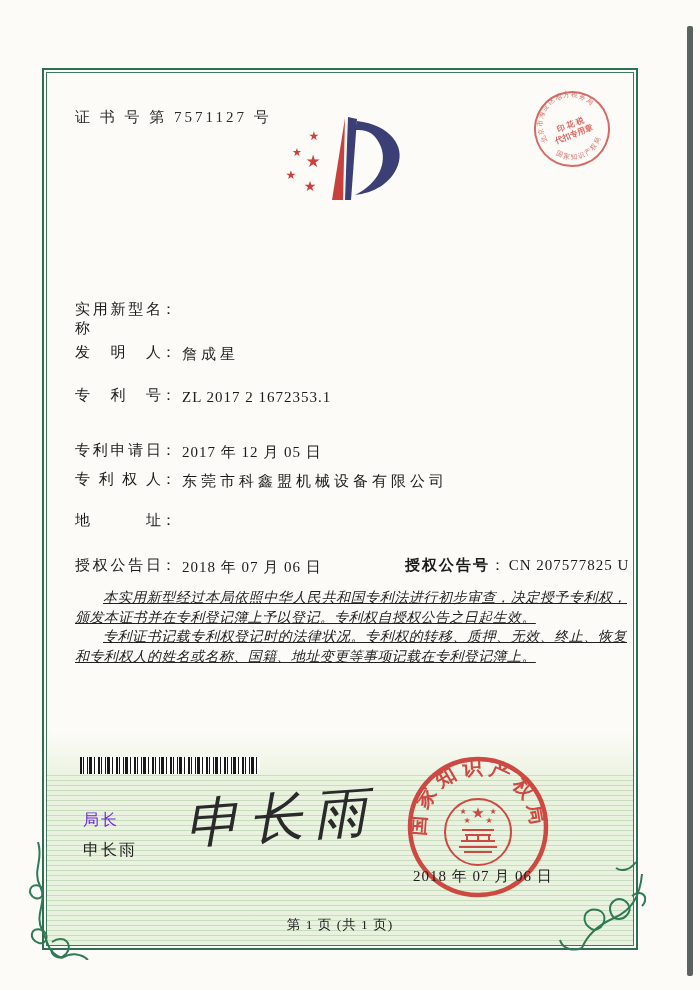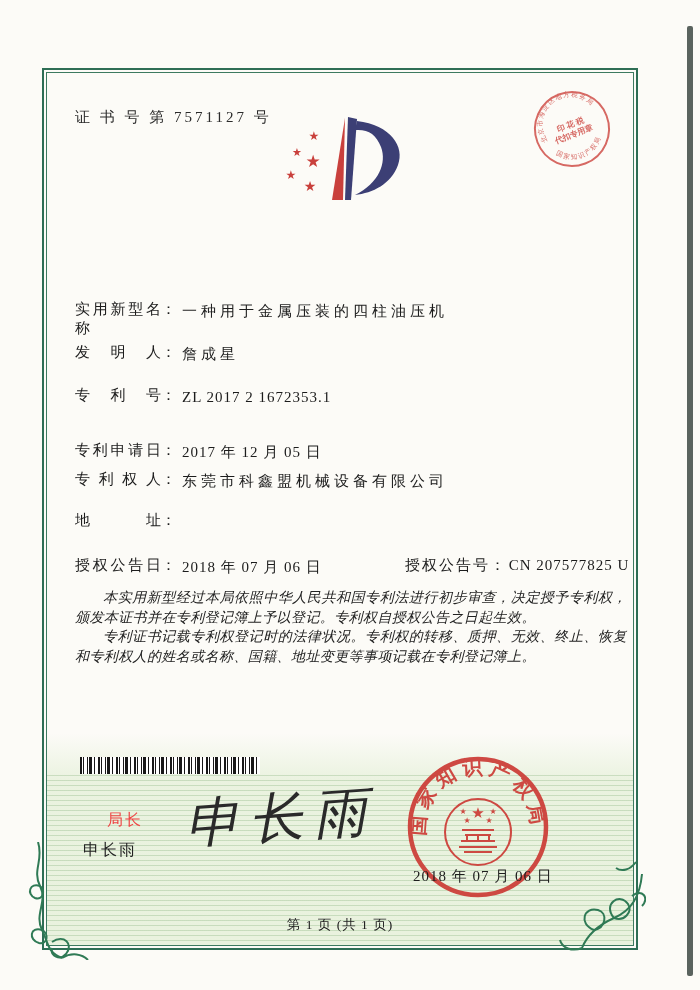--- a/index.html
+++ b/index.html
@@ -29,32 +29,32 @@
   .title{position:absolute;left:42px;top:210px;width:596px;text-align:center;
          font-size:36px;font-weight:700;letter-spacing:7px;color:#141414;}
 
   .field{position:absolute;left:75px;width:552px;font-size:15px;color:#1c1c1c;display:flex;align-items:flex-start;}
   .flabel{display:inline-block;width:86px;flex:0 0 86px;text-align:justify;text-align-last:justify;}
   .fcolon{flex:0 0 auto;margin-right:6px;}
   .fvalue{letter-spacing:4px;flex:1 1 auto;line-height:23px;}
   .fvalue.num{letter-spacing:1px;}
   .fvalue.addr{letter-spacing:1.5px;}
   .grant-no{position:absolute;left:405px;top:556px;font-size:15px;color:#1c1c1c;}
-  .grant-no .glabel{letter-spacing:2px;}
+  .grant-no .glabel{letter-spacing:2px;font-weight:bold;}
   .grant-no .gvalue{letter-spacing:1px;}
 
   .paras{position:absolute;left:75px;top:588px;width:552px;font-size:14px;line-height:19.5px;
          text-align:justify;color:#222;font-style:italic;letter-spacing:.4px;}
-  .paras p{margin:0;text-indent:2em;}
+  .paras p{margin:0;text-indent:2em;text-decoration:underline;}
 
   .barcode{position:absolute;left:80px;top:757px;width:180px;height:17px;
      background:repeating-linear-gradient(90deg,#181818 0 2px,#fff 2px 3px,#181818 3px 4px,#fff 4px 7px,
         #181818 7px 8px,#fff 8px 9px,#181818 9px 12px,#fff 12px 14px,#181818 14px 15px,#fff 15px 18px);}
 
-  .director-title{position:absolute;left:83px;top:810px;font-size:16px;letter-spacing:2px;color:#ef4444;margin-left:24px;}
+  .director-title{position:absolute;left:83px;top:810px;font-size:16px;letter-spacing:2px;color:#6d28d9;}
   .director-name{position:absolute;left:83px;top:840px;font-size:16px;letter-spacing:2px;color:#222;}
   .sig{position:absolute;left:185px;top:782px;font-size:54px;color:#2a2a2a;letter-spacing:10px;
        font-style:italic;transform:rotate(-4deg);font-family:"Liberation Serif","DejaVu Serif",serif;}
 
   .seal{position:absolute;left:405px;top:754px;width:146px;height:146px;opacity:.92;}
   .seal-date{position:absolute;left:413px;top:867px;font-size:15px;letter-spacing:1px;color:#1d1d1d;z-index:5;}
 
   .footer{position:absolute;left:42px;top:916px;width:596px;text-align:center;font-size:13.5px;color:#222;letter-spacing:1px;}
 </style>
 </head>
@@ -127,21 +127,20 @@
       <text font-size="6.6" fill="#d0504a" letter-spacing="1.4">
         <textPath href="#tsBot" startOffset="6">国家知识产权局</textPath>
       </text>
     </svg>
   </div>
 
 
   <div class="field" style="top:300px">
     <span class="flabel">实用新型名称</span>
       <span class="fcolon">：</span>
-    <span class="fvalue">一种用于金属压装的四柱油压机</span>
   </div>
   <div class="field" style="top:343px">
     <span class="flabel">发明人</span>
       <span class="fcolon">：</span>
     <span class="fvalue">詹成星</span>
   </div>
   <div class="field" style="top:386px">
     <span class="flabel">专利号</span>
       <span class="fcolon">：</span>
     <span class="fvalue num">ZL 2017 2 1672353.1</span>

